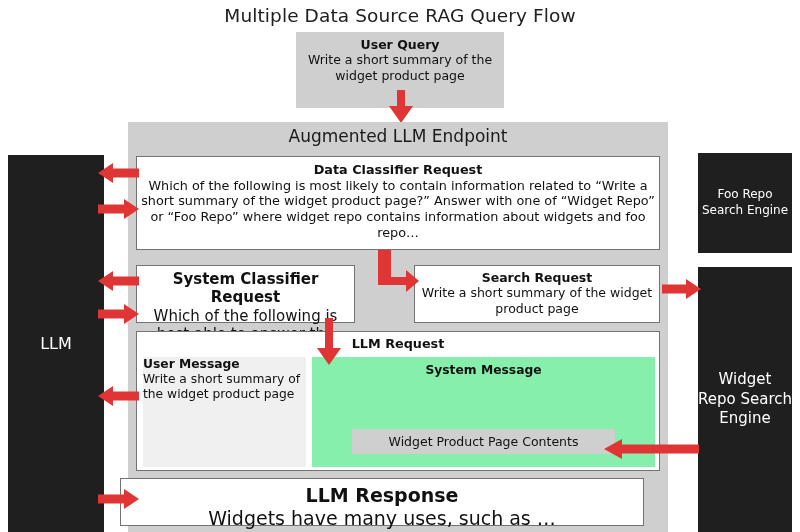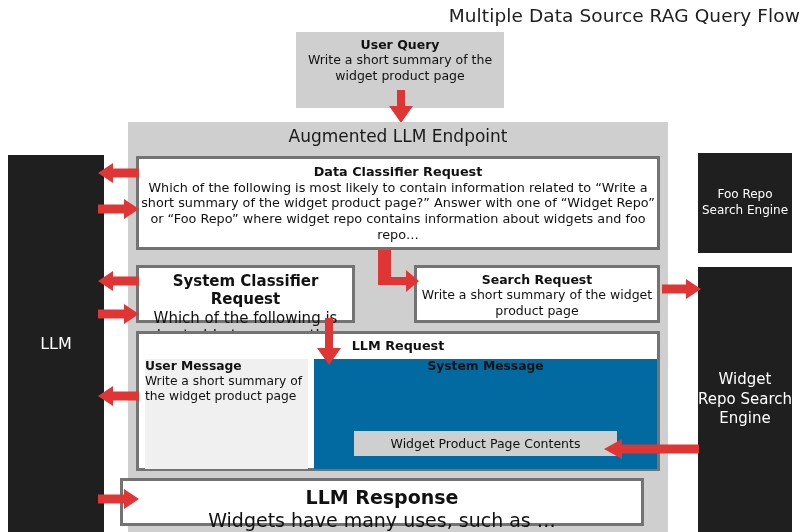--- a/index.html
+++ b/index.html
@@ -17,21 +17,21 @@
     background: #ffffff;
     overflow: hidden;
   }
 
   
   .diagram-title {
     position: absolute;
     left: 0;
     top: 5px;
     width: 800px;
-    text-align: right;
+    text-align: center;
     font-size: 18.5px;
     color: #202020;
     letter-spacing: 0.1px;
   }
 
   
   .box {
     position: absolute;
     box-sizing: border-box;
     text-align: center;
@@ -45,21 +45,21 @@
   .box-body {
     display: block;
     line-height: 1.24;
   }
 
   .gray-box {
     background: #cfcfcf;
   }
   .white-box {
     background: #ffffff;
-    border: 3px solid #737373;
+    border: 1px solid #737373;
   }
   .black-box {
     background: #1f1f1f;
     color: #ffffff;
     display: flex;
     align-items: center;
     justify-content: center;
   }
 
   
@@ -119,22 +119,23 @@
     box-sizing: border-box;
     background: #f0f0f0;
     text-align: left;
     font-size: 12.3px;
     line-height: 1.3;
   }
   #system-message-box {
     position: absolute;
     left: 175px; top: 25px; width: 343px; height: 110px;
     box-sizing: border-box;
-    background: #0369a1;
-    text-align: center;
+    background: #86efac;
+    text-align: center;
+    padding-top: 6px;
     font-size: 12.3px;
     line-height: 1.3;
   }
   #widget-contents-box {
     position: absolute;
     left: 40px; top: 72px; width: 263px; height: 25px;
     box-sizing: border-box;
     background: #cfcfcf;
     text-align: center;
     line-height: 25px;

